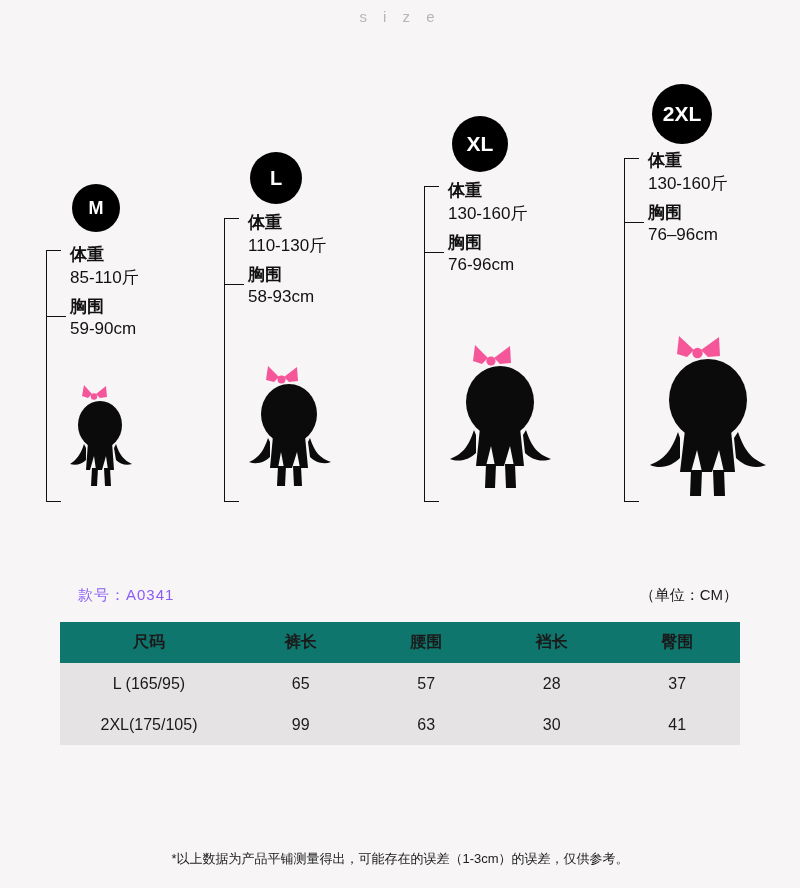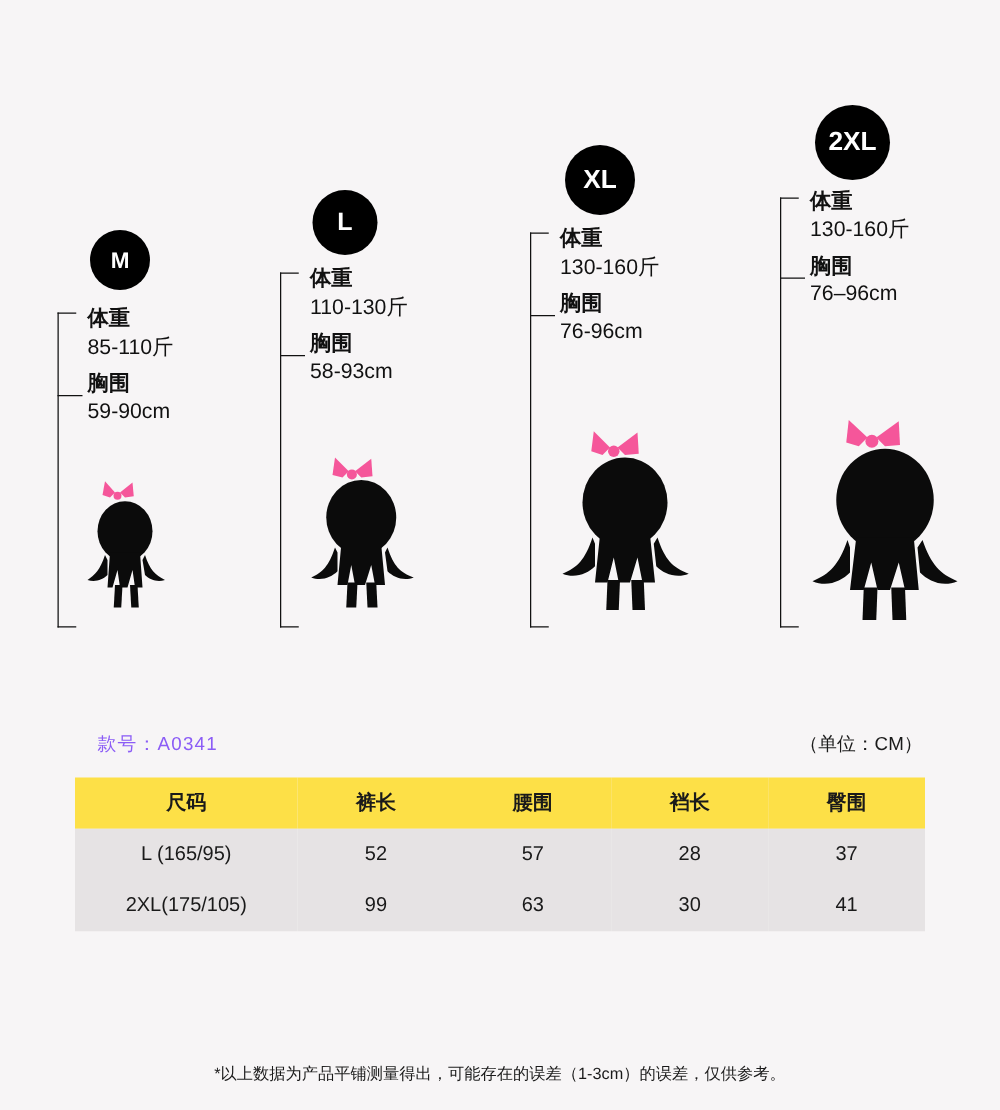--- a/index.html
+++ b/index.html
@@ -104,21 +104,21 @@
   }
   table.size-table th,
   table.size-table td {
     text-align: center;
     padding: 0;
     height: 41px;
     font-weight: normal;
     color: #1a1a1a;
   }
   table.size-table thead tr {
-    background: #fde047;
+    background: #0f766e;
   }
   table.size-table thead th {
     font-weight: bold;
     font-size: 16px;
   }
   table.size-table tbody tr.odd {
     background: #efeced;
   }
   table.size-table tbody tr.even {
     background: #e6e3e4;
@@ -135,20 +135,21 @@
     top: 850px;
     font-size: 13px;
     color: #1a1a1a;
   }
 </style>
 </head>
 <body>
 
 <div class="page">
 
+  <div class="header-title">s i z e</div>
 
   <div class="size-group" style="left:0;top:0;">
     <div class="badge" style="left:72px;top:184px;width:48px;height:48px;font-size:18px;">M</div>
 
     <div class="bracket" style="left:46px;top:250px;width:14px;height:250px;"></div>
     <div class="tick" style="left:46px;top:316px;width:20px;"></div>
 
     <div class="specs" style="left:70px;top:244px;">
       <div class="spec-label">体重</div>
       <div class="spec-value">85-110斤</div>
@@ -272,21 +273,21 @@
         <th class="first-col">尺码</th>
         <th>裤长</th>
         <th>腰围</th>
         <th>裆长</th>
         <th>臀围</th>
       </tr>
     </thead>
     <tbody>
       <tr class="even">
         <td class="first-col">L (165/95)</td>
-        <td>52</td>
+        <td>65</td>
         <td>57</td>
         <td>28</td>
         <td>37</td>
       </tr>
       <tr class="even">
         <td class="first-col">2XL(175/105)</td>
         <td>99</td>
         <td>63</td>
         <td>30</td>
         <td>41</td>

